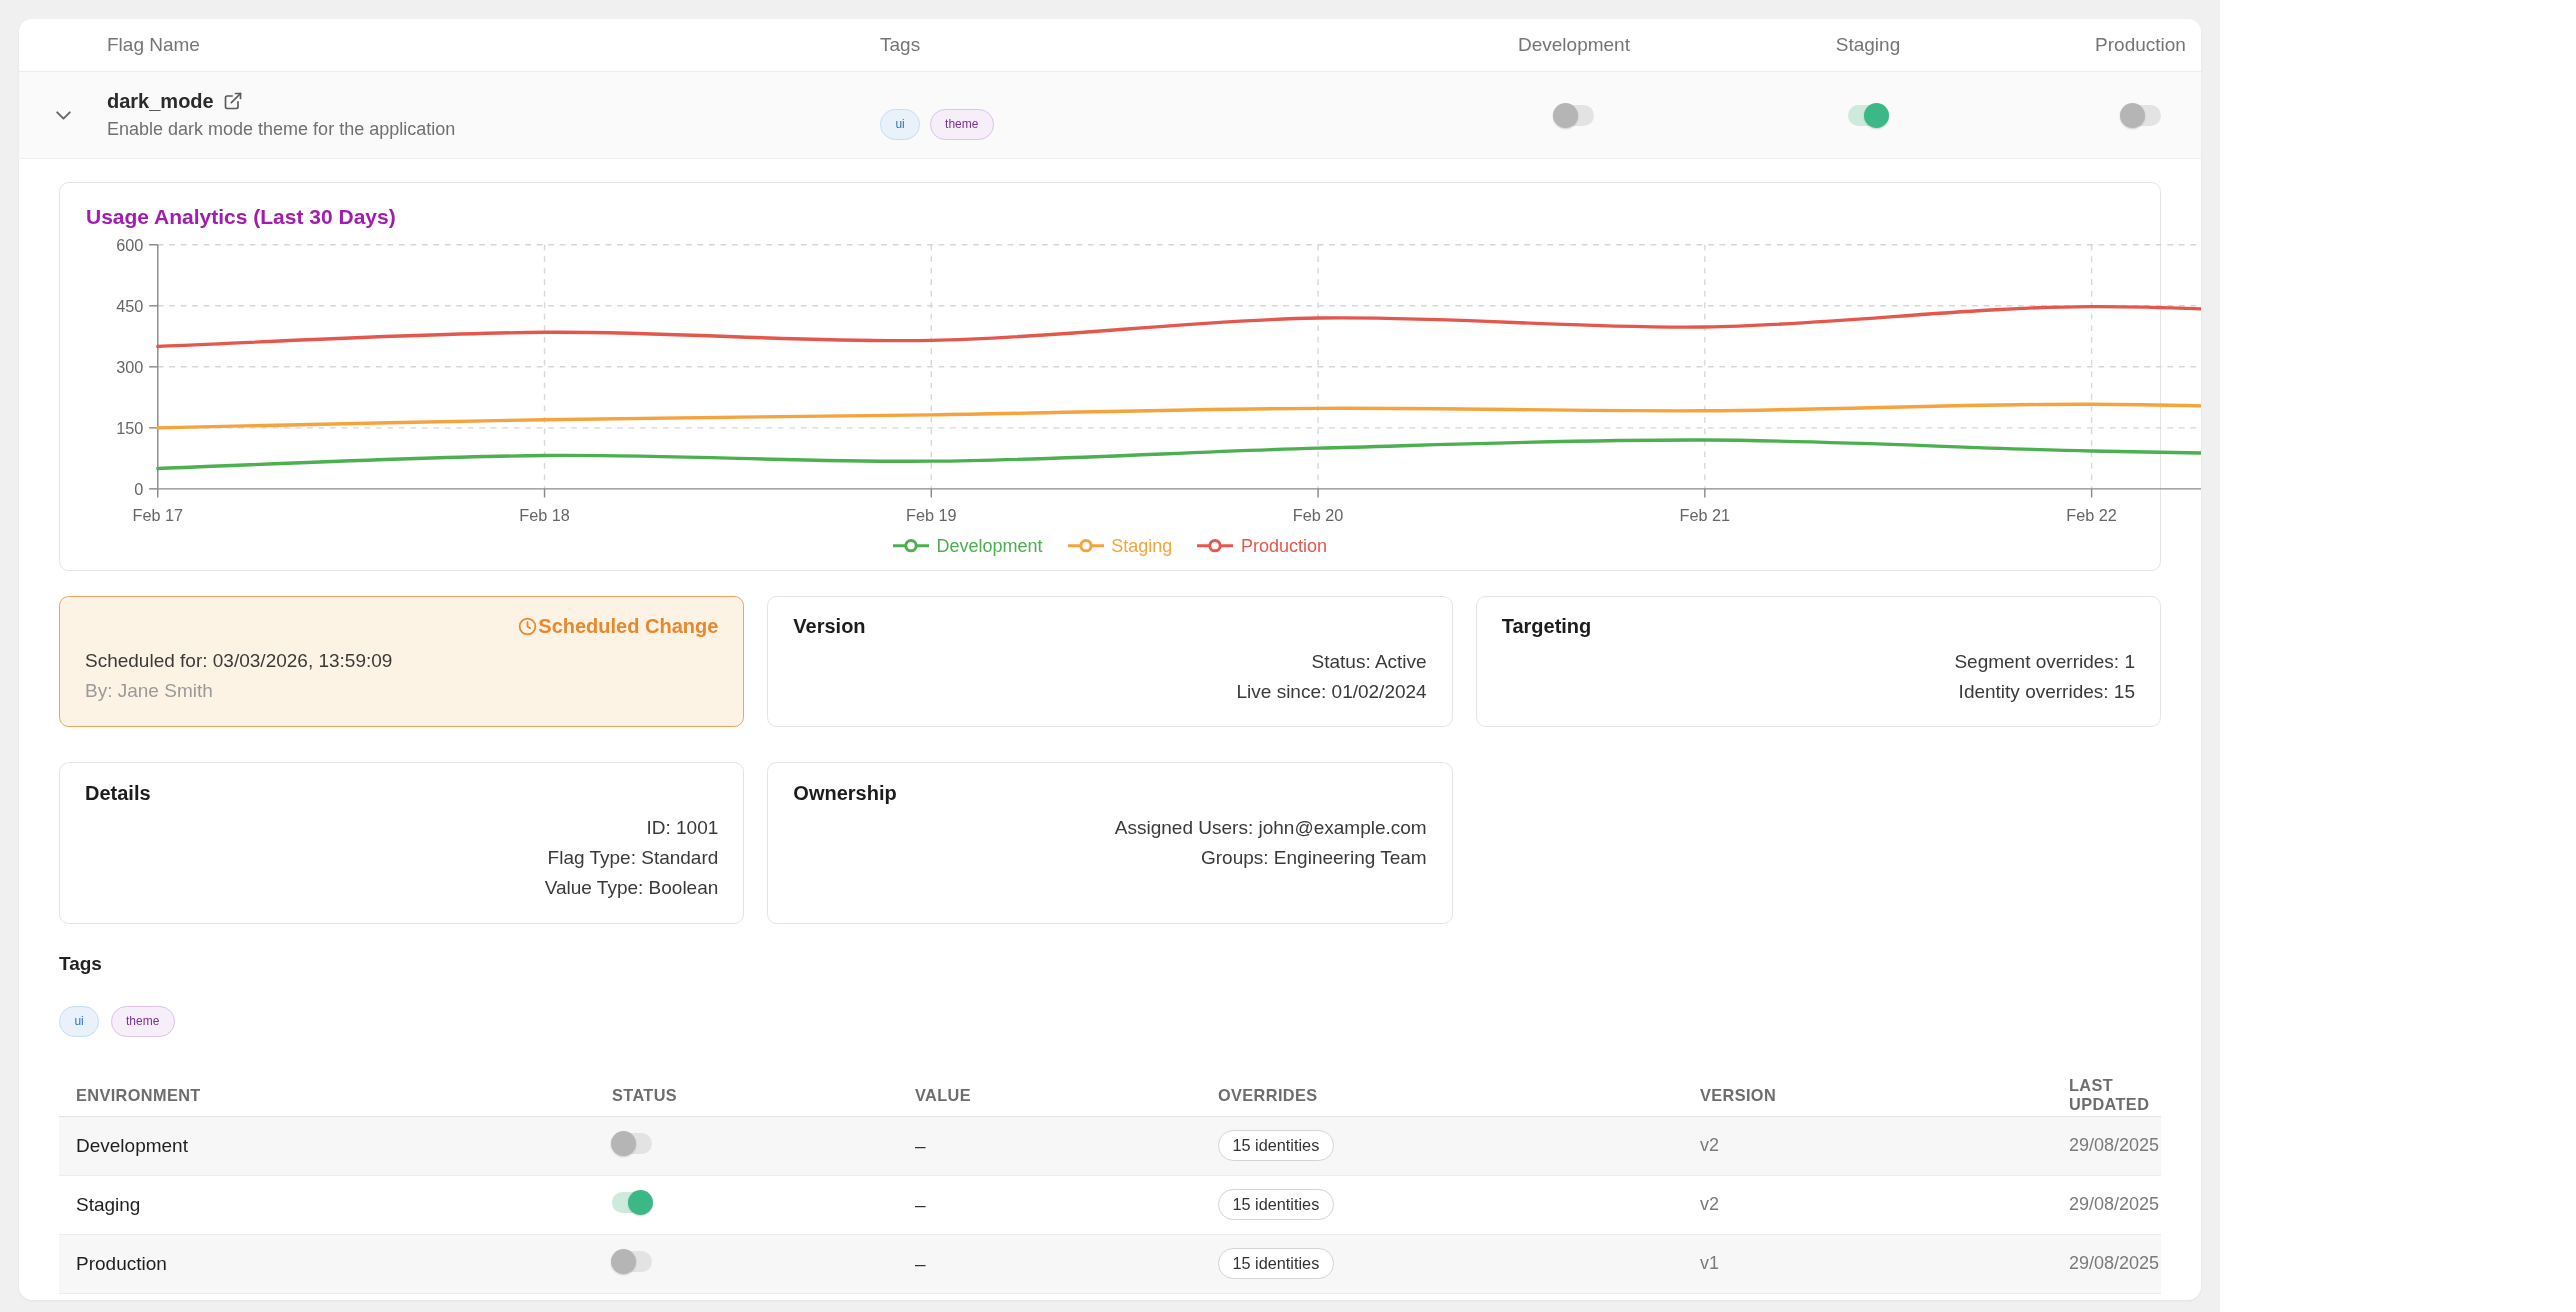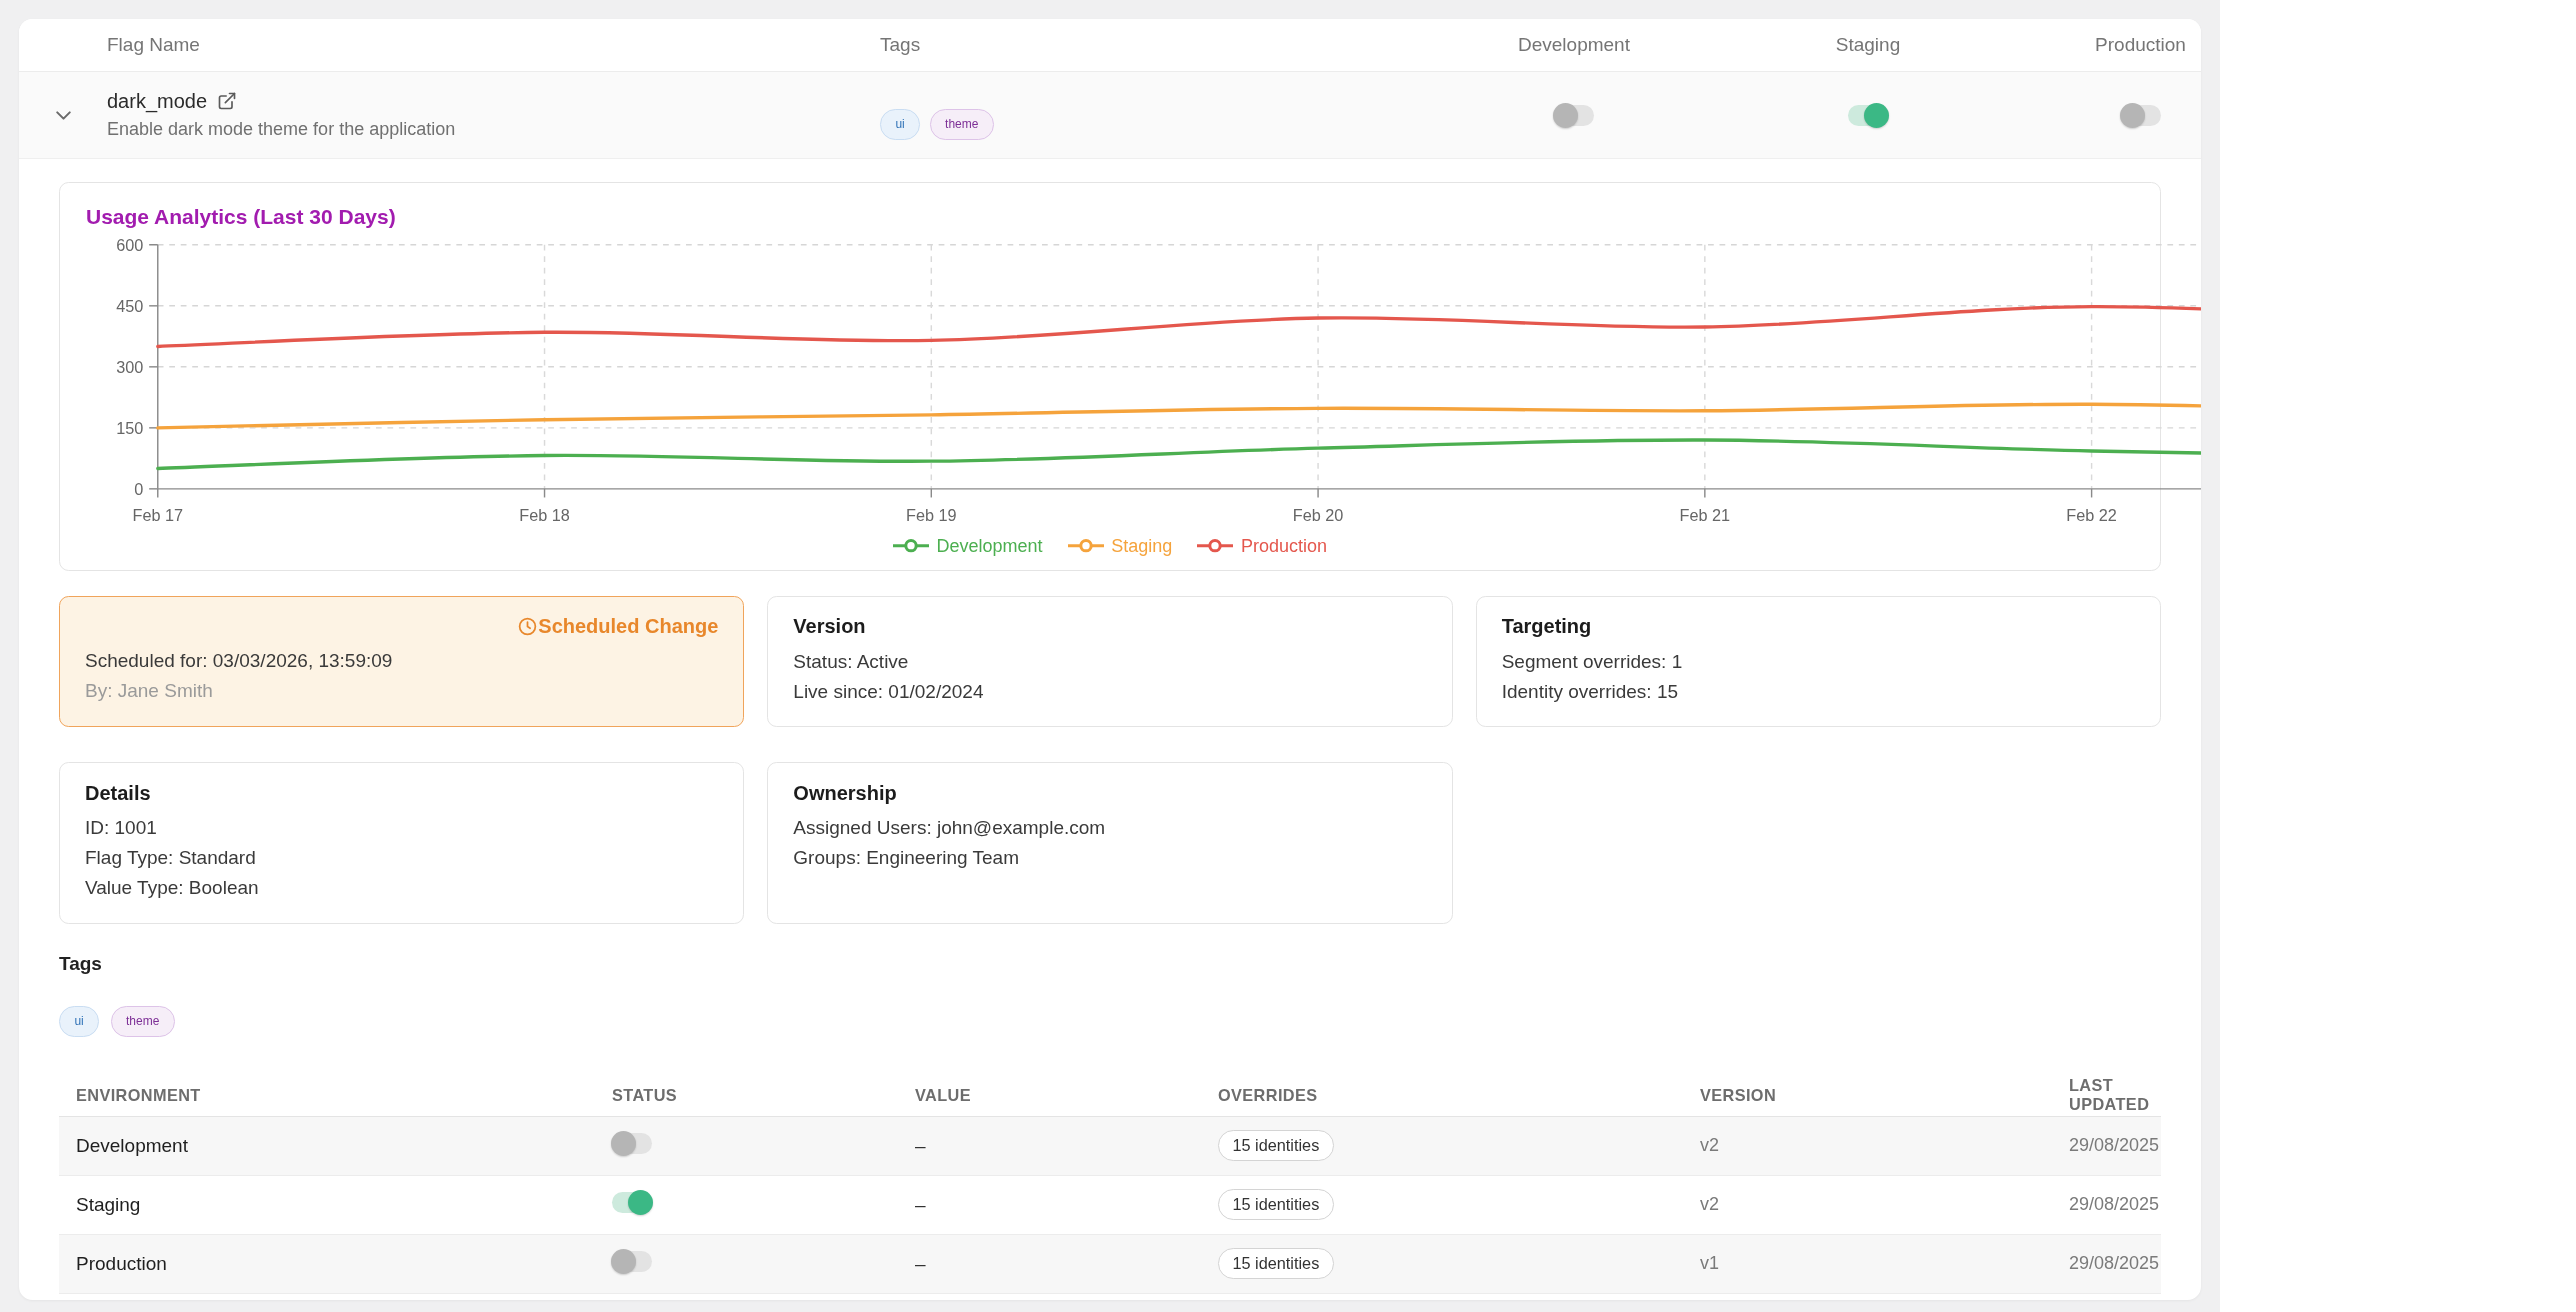--- a/index.html
+++ b/index.html
@@ -19,21 +19,21 @@
     display:grid;
     grid-template-columns:88px 773px 565px 258px 330px 215px 225px 1fr;
     align-items:center;
   }
   .list-header{height:52px;border-bottom:1px solid #ececec;background:#fff;}
   .hdr{font-size:19px;color:#757575;}
   .center{text-align:center;display:flex;justify-content:center;align-items:center;}
   .flag-row{height:86px;background:#fafafa;border-bottom:1px solid #efefef;}
   .chev-btn{display:inline-flex;cursor:pointer;}
   .flag-name-line{display:flex;align-items:center;gap:9.6px;}
-  .flag-name{font-size:20px;font-weight:400;color:#2b2b2b;}
+  .flag-name{font-size:20px;font-weight:700;color:#2b2b2b;}
   .ext-link{display:inline-flex;cursor:pointer;}
   .flag-desc{font-size:18px;color:#707070;margin-top:6.7px;}
   .created-cell{font-size:19px;color:#333;}
 
   
   .toggle{width:40px;height:21px;border-radius:10.5px;position:relative;display:inline-block;cursor:pointer;}
   .toggle.off{background:var(--toggle-off-track,#e3e3e3);}
   .toggle.on{background:var(--toggle-on-track,#cdeadd);}
   .toggle .knob{width:25px;height:25px;border-radius:50%;position:absolute;top:-1.9px;box-shadow:0 1px 1.9px rgba(0,0,0,.18);}
   .toggle.off .knob{left:-1px;background:var(--toggle-off-knob,#b5b5b5);}
@@ -52,21 +52,21 @@
   .legend-label{font-size:18px;}
 
   
   .cards-row{display:grid;grid-template-columns:repeat(3,1fr);gap:23px;margin:25px 40px 0;}
   .cards-row.row2{margin-top:35px;}
   .card{
     border:1px solid #e4e4e4;border-radius:9.6px;background:#fff;
     padding:16.3px 25px 18px;box-sizing:border-box;
   }
   .card-title{font-size:20px;font-weight:600;color:#1c1c1c;margin-bottom:8.6px;line-height:27px;}
-  .card-line{font-size:19px;color:#3a3a3a;margin:3.8px 0;line-height:26px;}
+  .card-line{font-size:19px;color:#3a3a3a;margin:3.8px 0;line-height:26px;text-align:right;}
   .card.scheduled{background:var(--scheduled-bg,#fdf3e4);border:1px solid var(--scheduled-border,#f0a45b);}
   .sched-title{display:flex;align-items:center;gap:0;color:var(--scheduled-text,#e8872b);font-size:20px;font-weight:600;line-height:27px;margin-bottom:7.7px;justify-content:flex-end;}
   .sched-line{font-size:19px;color:#3a3a3a;line-height:26px;margin:3.8px 0;}
   .sched-by{font-size:19px;color:#9a9a9a;line-height:26px;margin-top:3.8px;}
 
   
   .tags-section{margin:29px 0 0 40px;}
   .tags-title{font-size:19px;font-weight:600;color:#222;}
   .tags-pills{margin-top:12.4px;display:flex;gap:11.5px;}
   .tag-pill{display:inline-block;padding:4.8px 14.4px;border-radius:15.3px;font-size:12px;line-height:19px;cursor:pointer;margin-top:19px;}

